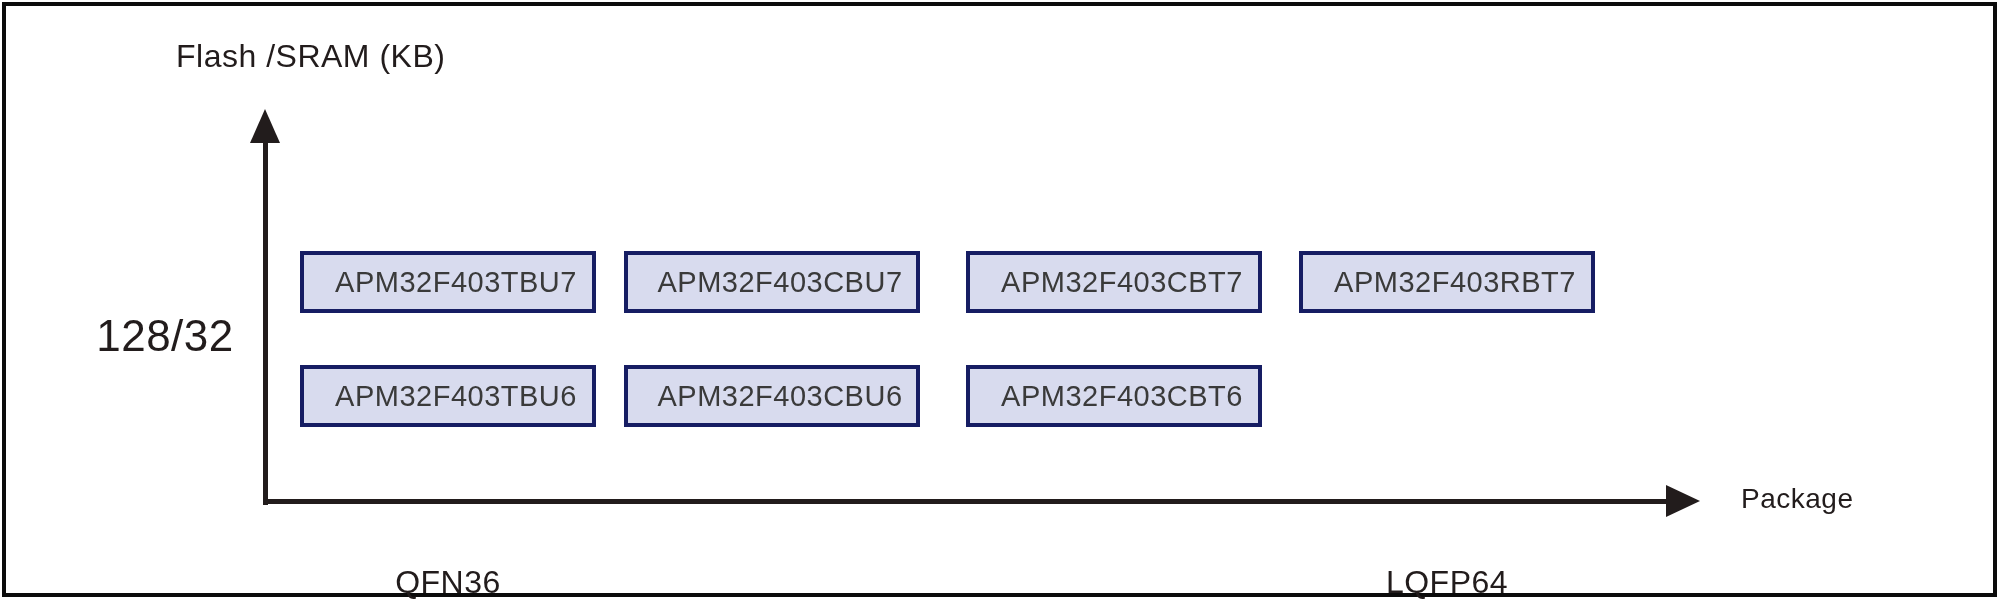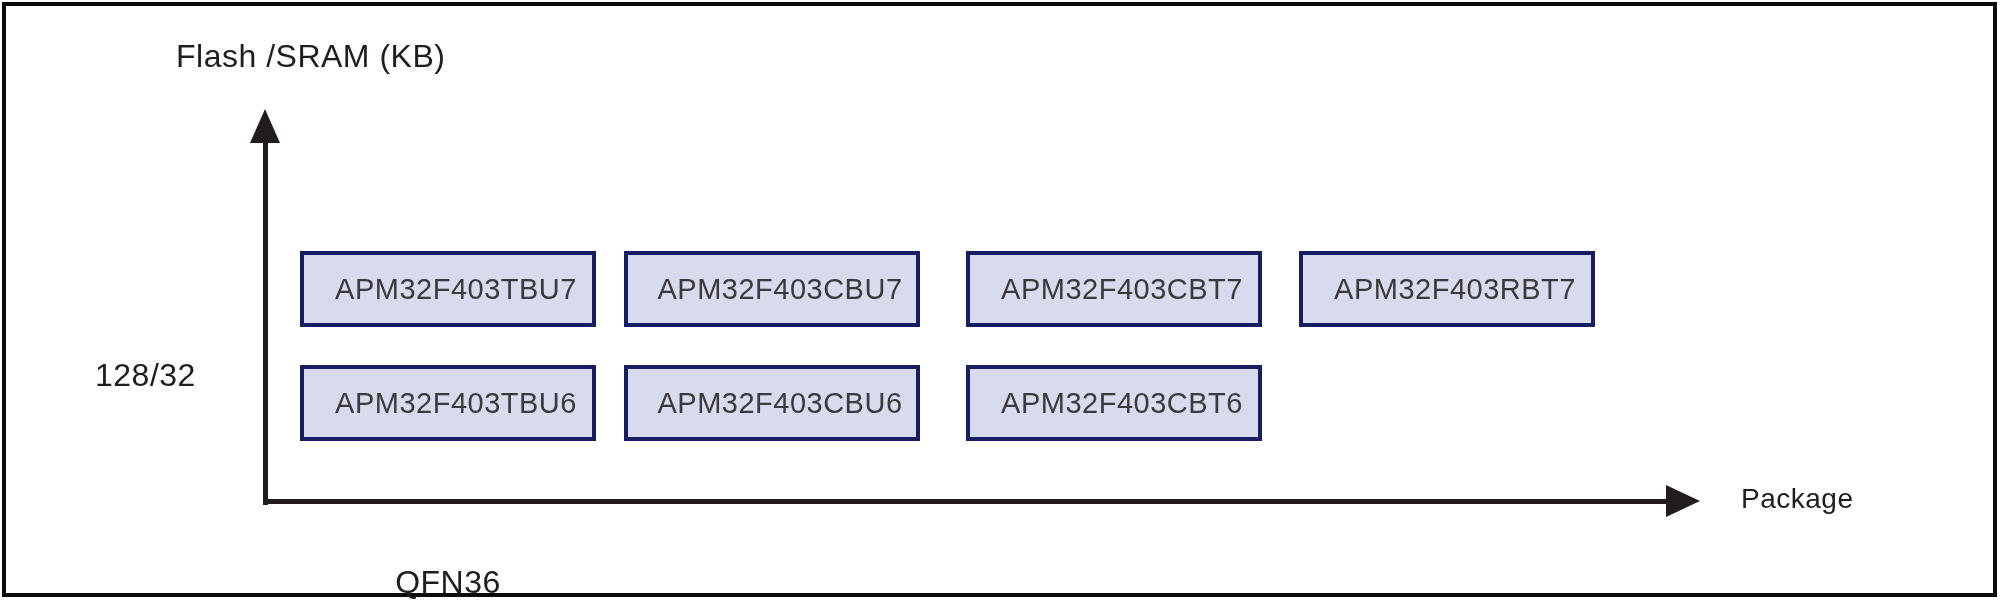--- a/index.html
+++ b/index.html
@@ -26,25 +26,25 @@
     border-left:15px solid transparent;border-right:15px solid transparent;
     border-bottom:34px solid var(--ink);}
   .x-axis-line{position:absolute;left:263px;top:499px;width:1407px;height:5px;background:var(--ink);}
   .x-arrowhead{position:absolute;left:1666px;top:485px;width:0;height:0;
     border-top:16px solid transparent;border-bottom:16px solid transparent;
     border-left:34px solid var(--ink);}
   .x-axis-label{position:absolute;left:1741px;top:483px;font-size:28px;
     letter-spacing:0.5px;white-space:nowrap;}
 
   
-  .y-tick{position:absolute;left:95px;top:311px;width:140px;text-align:left;
-    font-size:32px;letter-spacing:0.5px;margin-top:46px;}
+  .y-tick{position:absolute;left:95px;top:311px;width:140px;text-align:center;
+    font-size:44px;letter-spacing:0.5px;}
 
   
-  .device-box{position:absolute;width:296px;height:76px;
+  .device-box{position:absolute;width:296px;height:62px;
     background:var(--box-fill);border:4px solid var(--box-border);
     display:flex;align-items:center;justify-content:center;padding-left:16px;}
   .device-box span{font-size:29px;letter-spacing:0.5px;color:var(--box-text);
     font-weight:normal;white-space:nowrap;}
   .c0{left:300px}.c1{left:624px}.c2{left:966px}.c3{left:1299px}
   .r0{top:251px}.r1{top:365px}
 
   
   .x-tick{position:absolute;top:540px;width:296px;text-align:center;
     font-size:32px;letter-spacing:0.5px;margin-top:24px;}
@@ -83,13 +83,14 @@
     <span>APM32F403TBU6</span>
   </div>
   <div class="device-box r1 c1">
     <span>APM32F403CBU6</span>
   </div>
   <div class="device-box r1 c2">
     <span>APM32F403CBT6</span>
   </div>
 
   <div class="x-tick c0">QFN36</div>
+  <div class="x-tick c3">LQFP64</div>
 </div>
 
 </body></html>

